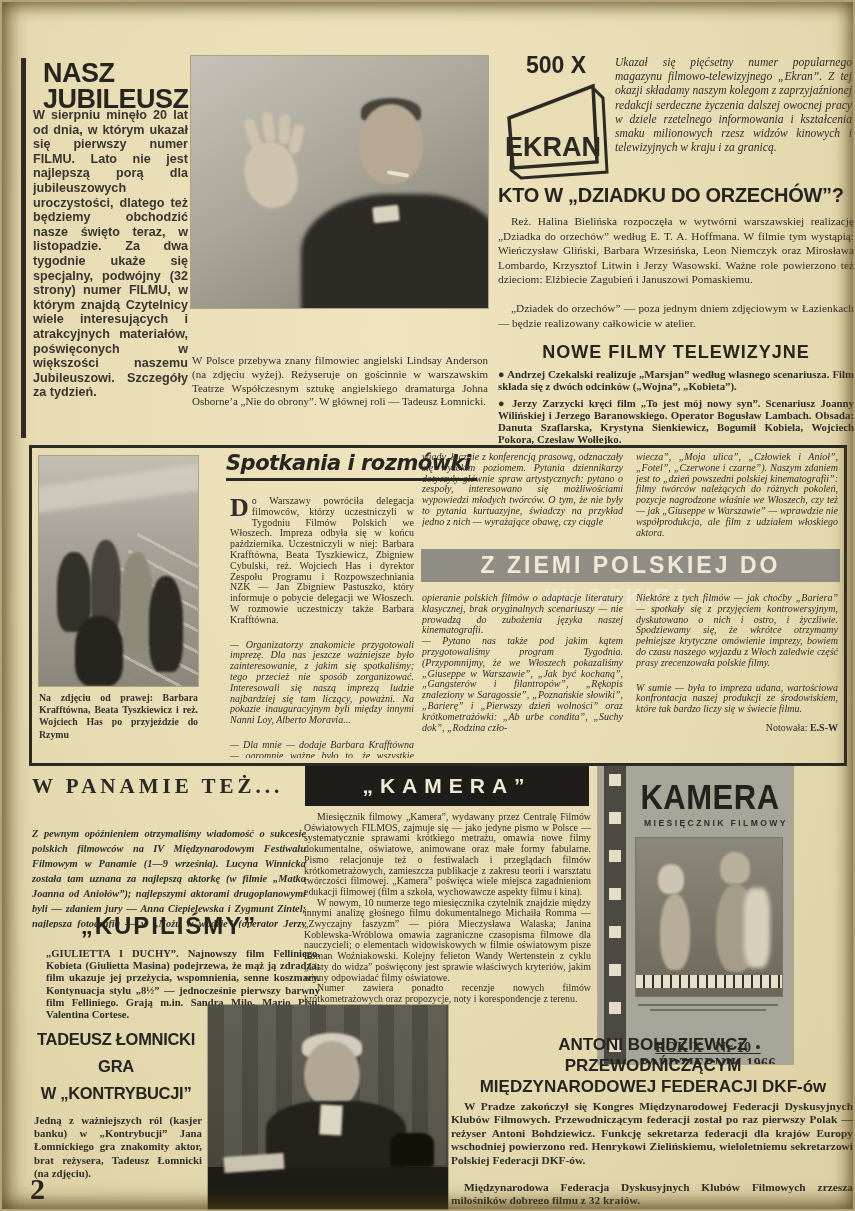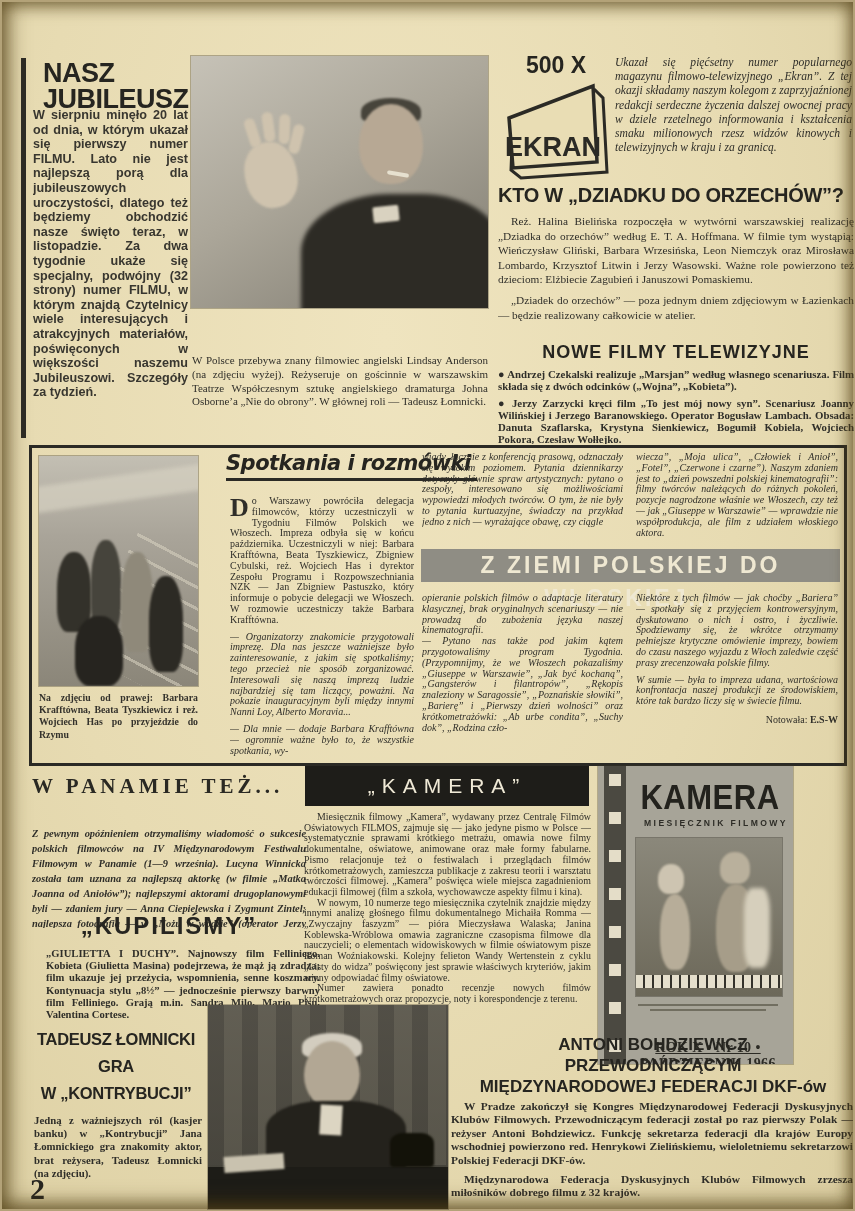--- a/index.html
+++ b/index.html
@@ -19,21 +19,21 @@
       inset 16px 0 20px -8px rgba(86,68,26,.55),
       inset -12px 0 16px -6px rgba(86,68,26,.40),
       inset 0 -14px 18px -6px rgba(86,68,26,.50),
       inset 0 12px 16px -6px rgba(86,68,26,.40);
   }
   .abs{position:absolute;}
   .sans{font-family:"Liberation Sans",sans-serif;}
   .just{text-align:justify;}
   .it{font-style:italic;}
   p{margin:0;}
-  .gap{margin-top:6px;}
+  .gap{margin-top:14px;}
   .indent{text-indent:13px;}
   .dropcap::first-letter{
     float:left;font-size:26px;line-height:21px;padding:1px 3px 0 0;font-weight:bold;
   }
   .photo{overflow:hidden;box-shadow:0 0 0 1px rgba(60,55,40,.35);}
   .blur1{filter:blur(1px);} .blur2{filter:blur(2px);}
 
   
   .left-bar{left:19px;top:56px;width:5px;height:380px;background:#2c2b26;}
   .jub-title{left:31px;top:48px;width:156px;font-size:27px;line-height:26px;font-weight:bold;color:#262520;letter-spacing:-0.5px;}
@@ -90,21 +90,21 @@
   .sig .name{font-weight:bold;}
 
   
   .pan-head{left:30px;top:772px;width:274px;font-size:21px;letter-spacing:4px;font-weight:bold;color:#2a2923;}
   .pan-body{left:30px;top:824px;width:274px;height:102px;font-size:10.4px;line-height:15px;font-weight:bold;font-style:italic;overflow:hidden;}
   .kup-head{left:30px;top:910px;width:274px;text-align:center;font-size:24px;font-weight:bold;letter-spacing:2px;color:#262520;}
   .kup-body{left:44px;top:946px;width:274px;height:76px;font-size:10.6px;line-height:12.2px;font-weight:bold;overflow:hidden;}
 
   
   .kam-box{left:303px;top:764px;width:284px;height:40px;background:#1e1d19;
-    color:#efe9d6;text-align:center;font-size:21px;line-height:40px;font-weight:normal;letter-spacing:7px;}
+    color:#efe9d6;text-align:center;font-size:21px;line-height:40px;font-weight:bold;letter-spacing:7px;}
   .kam-body{left:302px;top:810px;width:287px;height:200px;font-size:9.9px;line-height:10.7px;overflow:hidden;}
 
   
   .cover{left:596px;top:764px;width:195px;height:298px;background:#a7a498;box-shadow:0 0 0 1px rgba(60,55,40,.3);overflow:hidden;}
   .strip{left:6px;top:0;width:22px;height:298px;background:#4b4941;}
   .strip-holes{left:5px;top:8px;width:12px;height:282px;
     background:repeating-linear-gradient(180deg,#e4ddc8 0 12px,transparent 12px 38px);}
   .cov-title{left:34px;top:14px;width:156px;text-align:center;font-size:31px;font-weight:bold;color:#23221d;
     font-family:"Liberation Sans",sans-serif;transform:scaleY(1.15);letter-spacing:0.5px;}
   .cov-sub{left:34px;top:52px;width:156px;text-align:right;font-size:8.6px;font-weight:bold;letter-spacing:2.4px;color:#2e2d27;}

